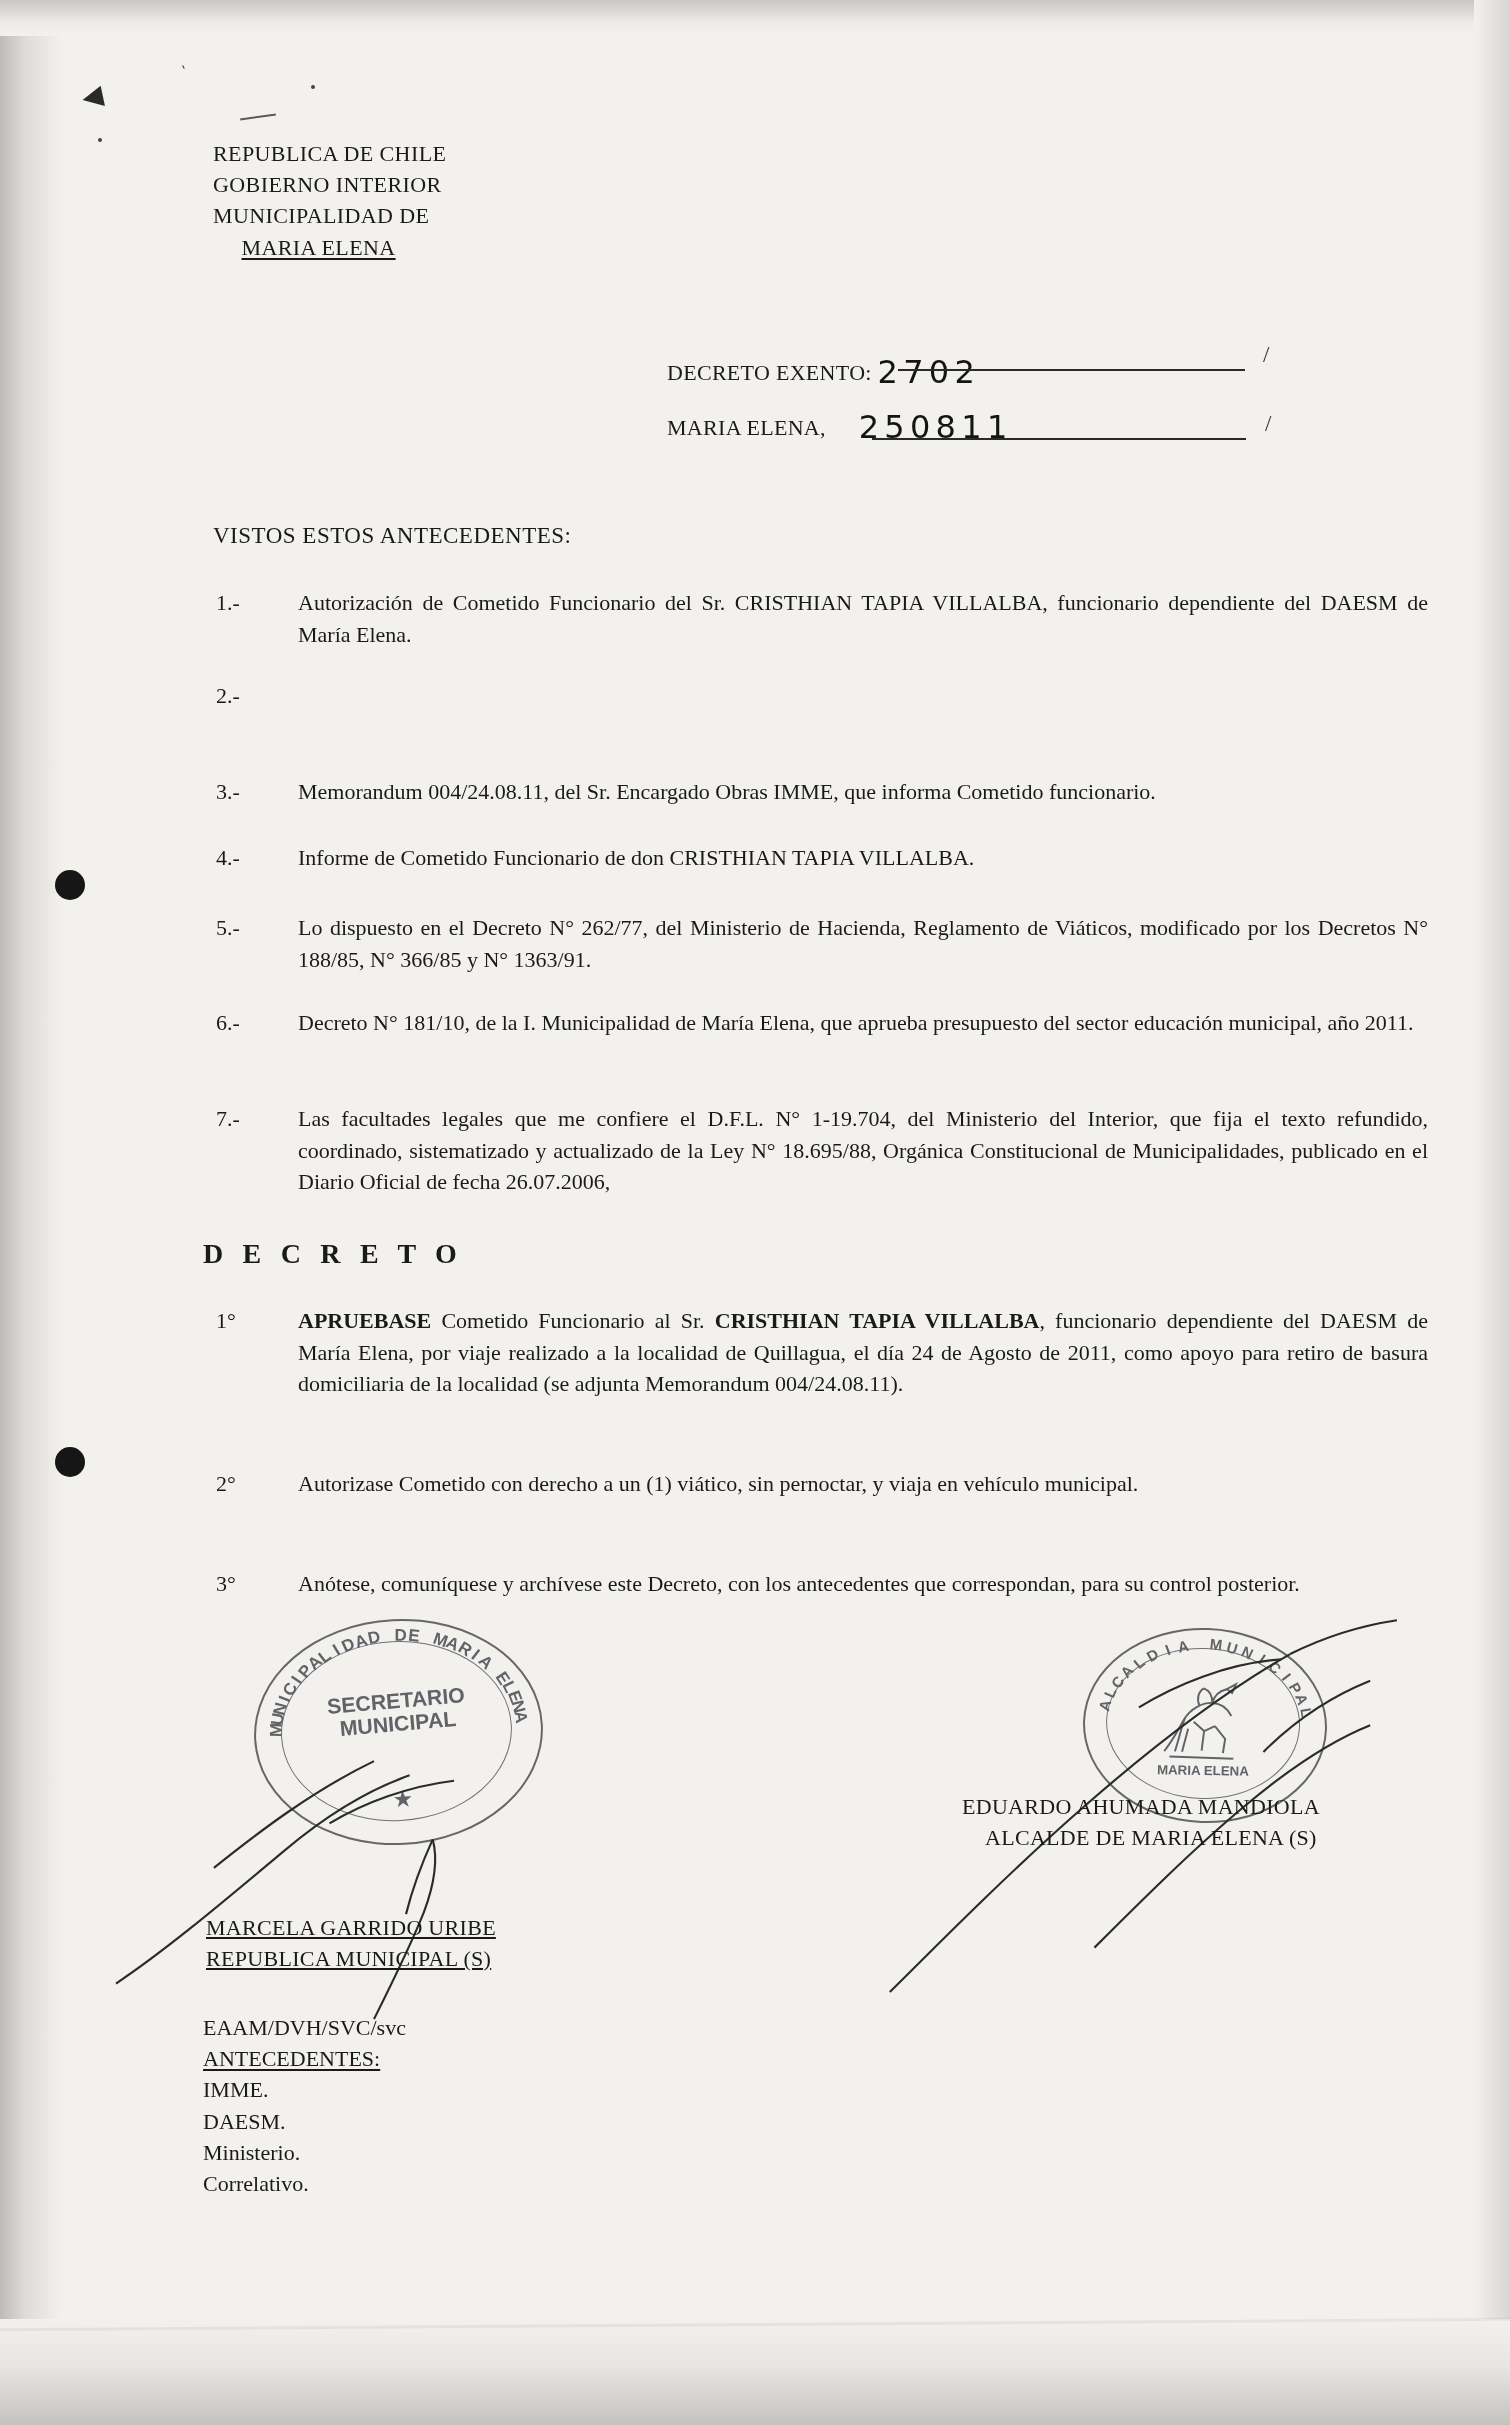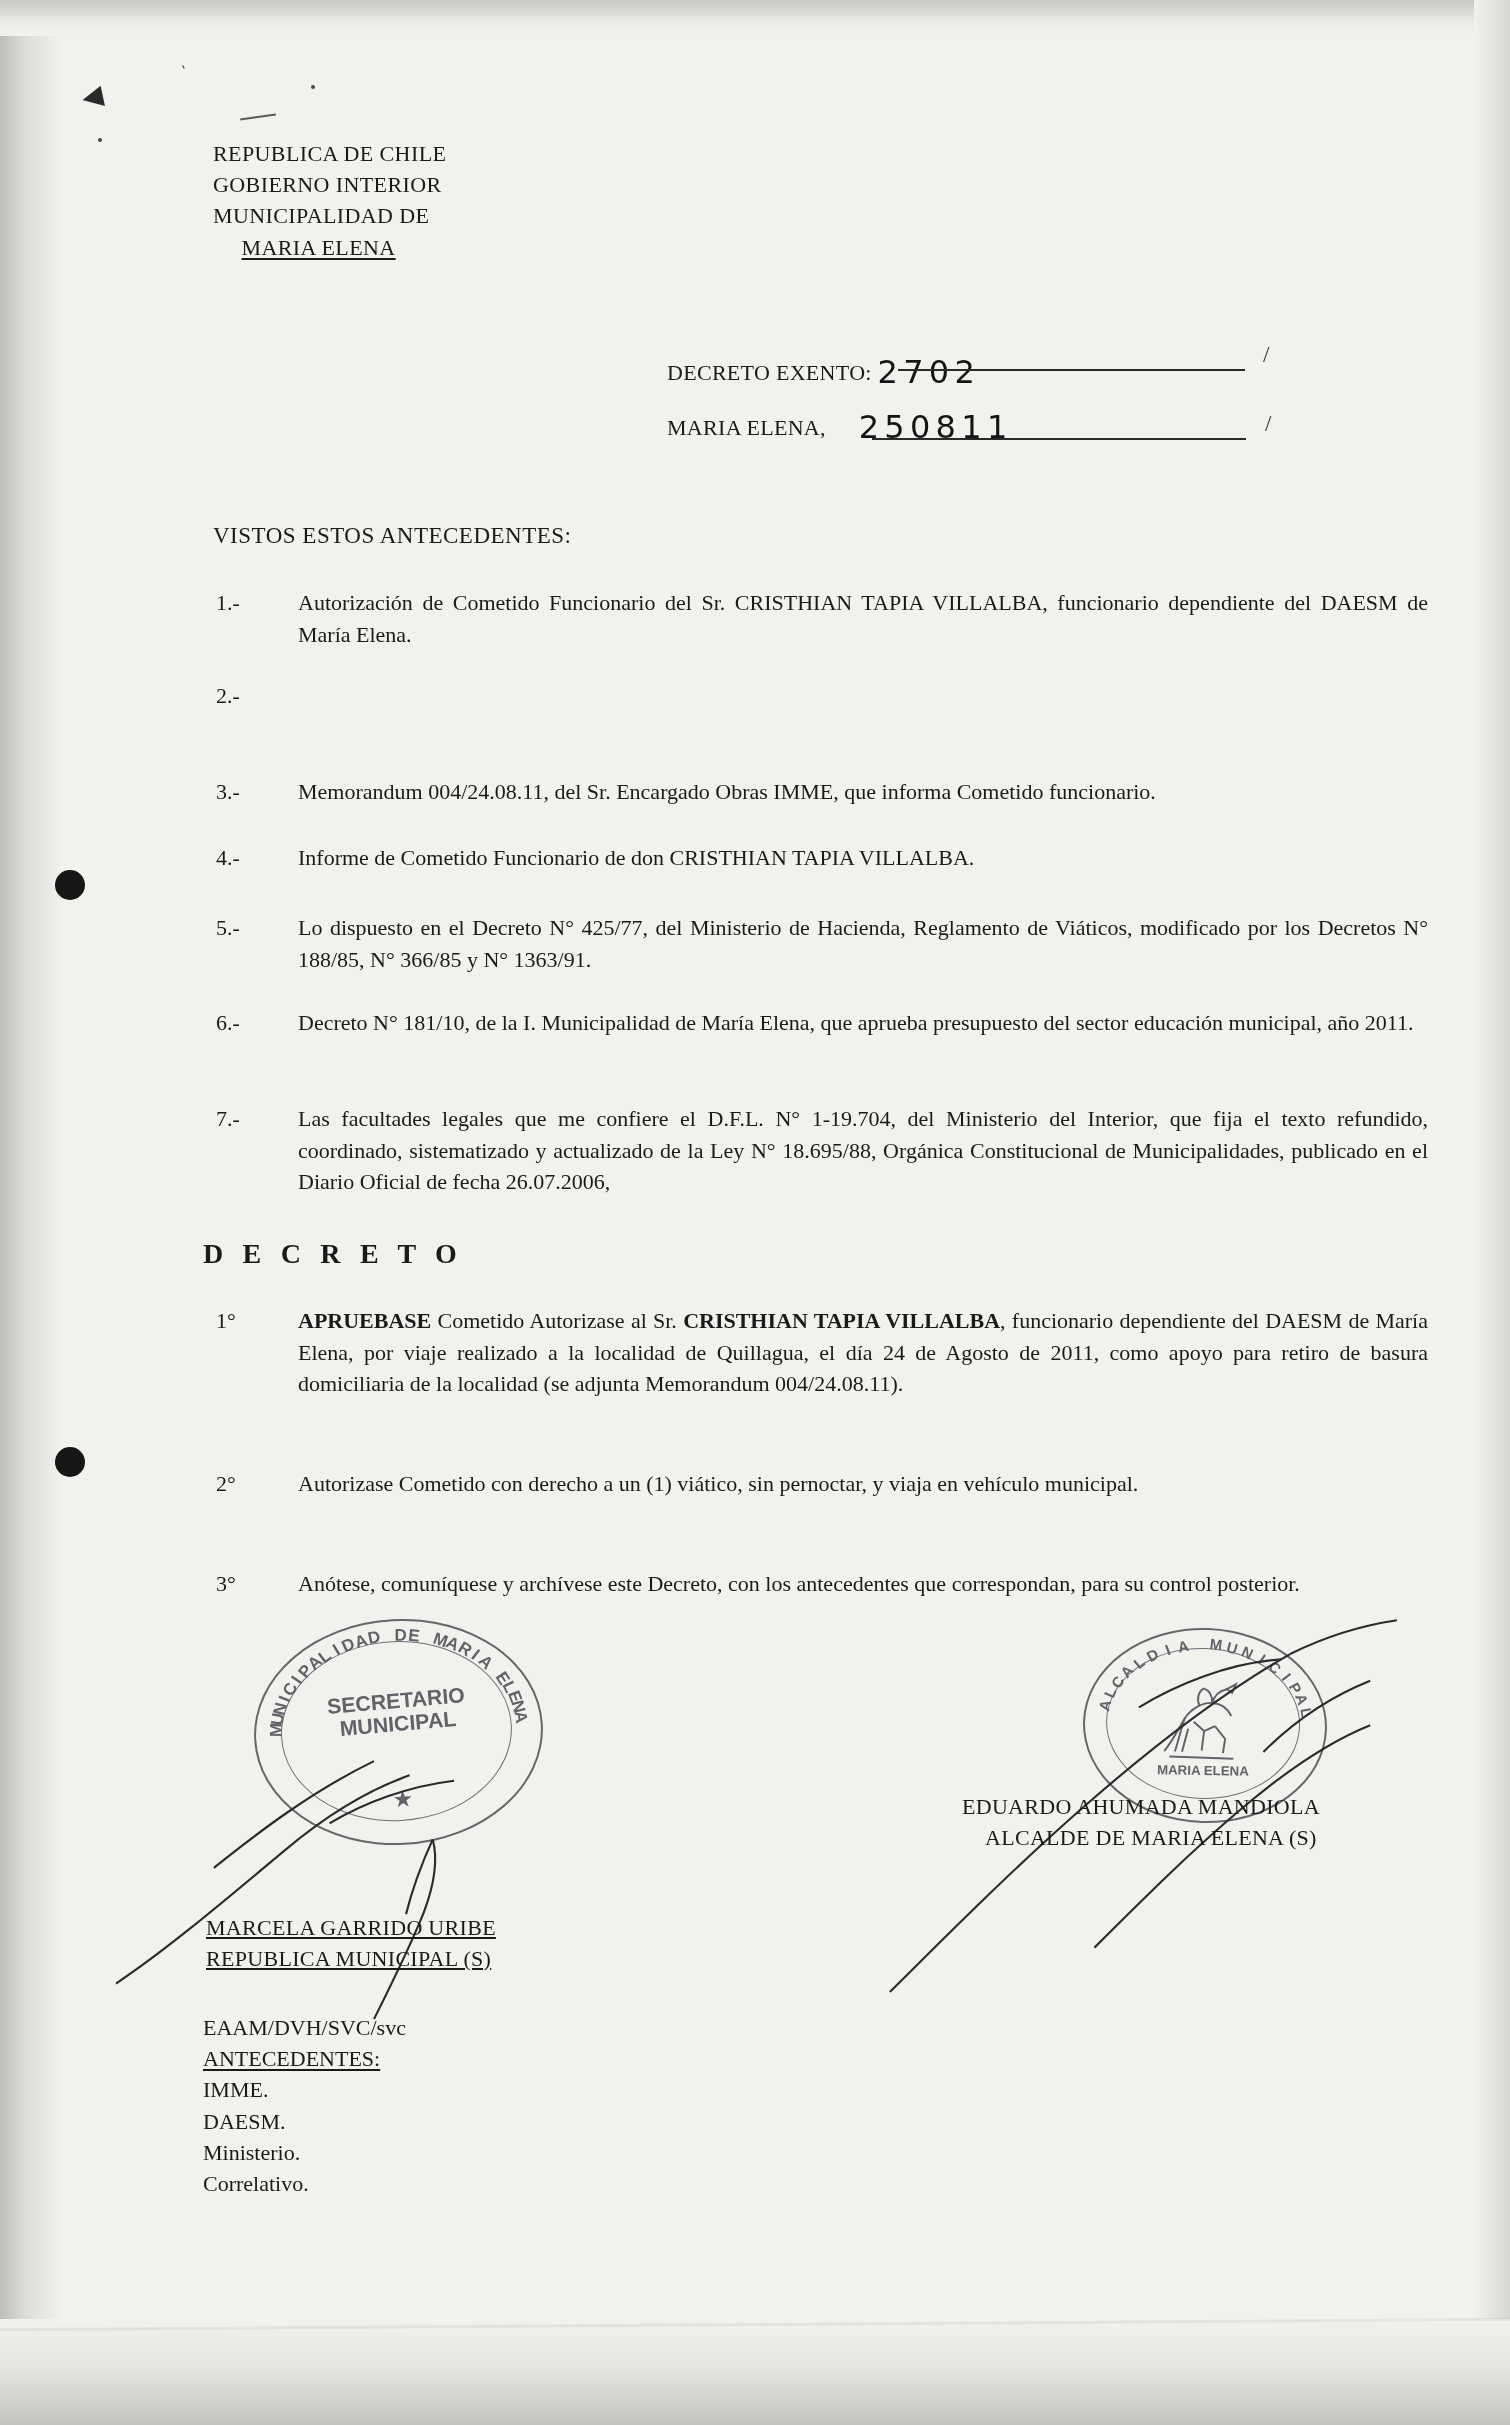--- a/index.html
+++ b/index.html
@@ -332,38 +332,38 @@
     <span>Memorandum 004/24.08.11, del Sr. Encargado Obras IMME, que informa Cometido funcionario.</span>
   </div>
 
   <div class="item i4">
     <span class="num">4.-</span>
     <span>Informe de Cometido Funcionario de don CRISTHIAN TAPIA VILLALBA.</span>
   </div>
 
   <div class="item i5">
     <span class="num">5.-</span>
-    <span>Lo dispuesto en el Decreto N° 425/77, del Ministerio de Hacienda, Reglamento de Viáticos, modificado por los Decretos  N° 188/85,  N° 366/85 y N° 1363/91.</span>
+    <span>Lo dispuesto en el Decreto N° 262/77, del Ministerio de Hacienda, Reglamento de Viáticos, modificado por los Decretos  N° 188/85,  N° 366/85 y N° 1363/91.</span>
   </div>
 
   <div class="item i6">
     <span class="num">6.-</span>
     <span>Decreto N° 181/10, de la I. Municipalidad de María Elena, que aprueba presupuesto del sector educación municipal, año 2011.</span>
   </div>
 
   <div class="item i7">
     <span class="num">7.-</span>
     <span>Las facultades legales que me confiere el D.F.L. N° 1-19.704, del Ministerio del Interior, que fija el texto refundido, coordinado, sistematizado y actualizado de la Ley N° 18.695/88, Orgánica Constitucional de Municipalidades, publicado en el Diario Oficial de fecha 26.07.2006,</span>
   </div>
 
   <div class="decreto-word">D E C R E T O</div>
 
   <div class="item d1">
     <span class="ord">1°</span>
-    <span class="b">APRUEBASE</span><span> Cometido Autorizase al Sr. </span><span class="b">CRISTHIAN TAPIA VILLALBA</span><span>, funcionario dependiente del DAESM de María Elena, por viaje realizado a la localidad de Quillagua, el día 24 de Agosto de 2011, como apoyo para retiro de basura domiciliaria de la localidad (se adjunta Memorandum 004/24.08.11).</span>
+    <span class="b">APRUEBASE</span><span> Cometido Funcionario al Sr. </span><span class="b">CRISTHIAN TAPIA VILLALBA</span><span>, funcionario dependiente del DAESM de María Elena, por viaje realizado a la localidad de Quillagua, el día 24 de Agosto de 2011, como apoyo para retiro de basura domiciliaria de la localidad (se adjunta Memorandum 004/24.08.11).</span>
   </div>
 
   <div class="item d2">
     <span class="ord">2°</span>
     <span>Autorizase Cometido con derecho a un (1) viático, sin pernoctar, y viaja en vehículo municipal.</span>
   </div>
 
   <div class="item d3">
     <span class="ord">3°</span>
     <span>Anótese, comuníquese y archívese este Decreto, con los antecedentes que correspondan, para su control posterior.</span>

